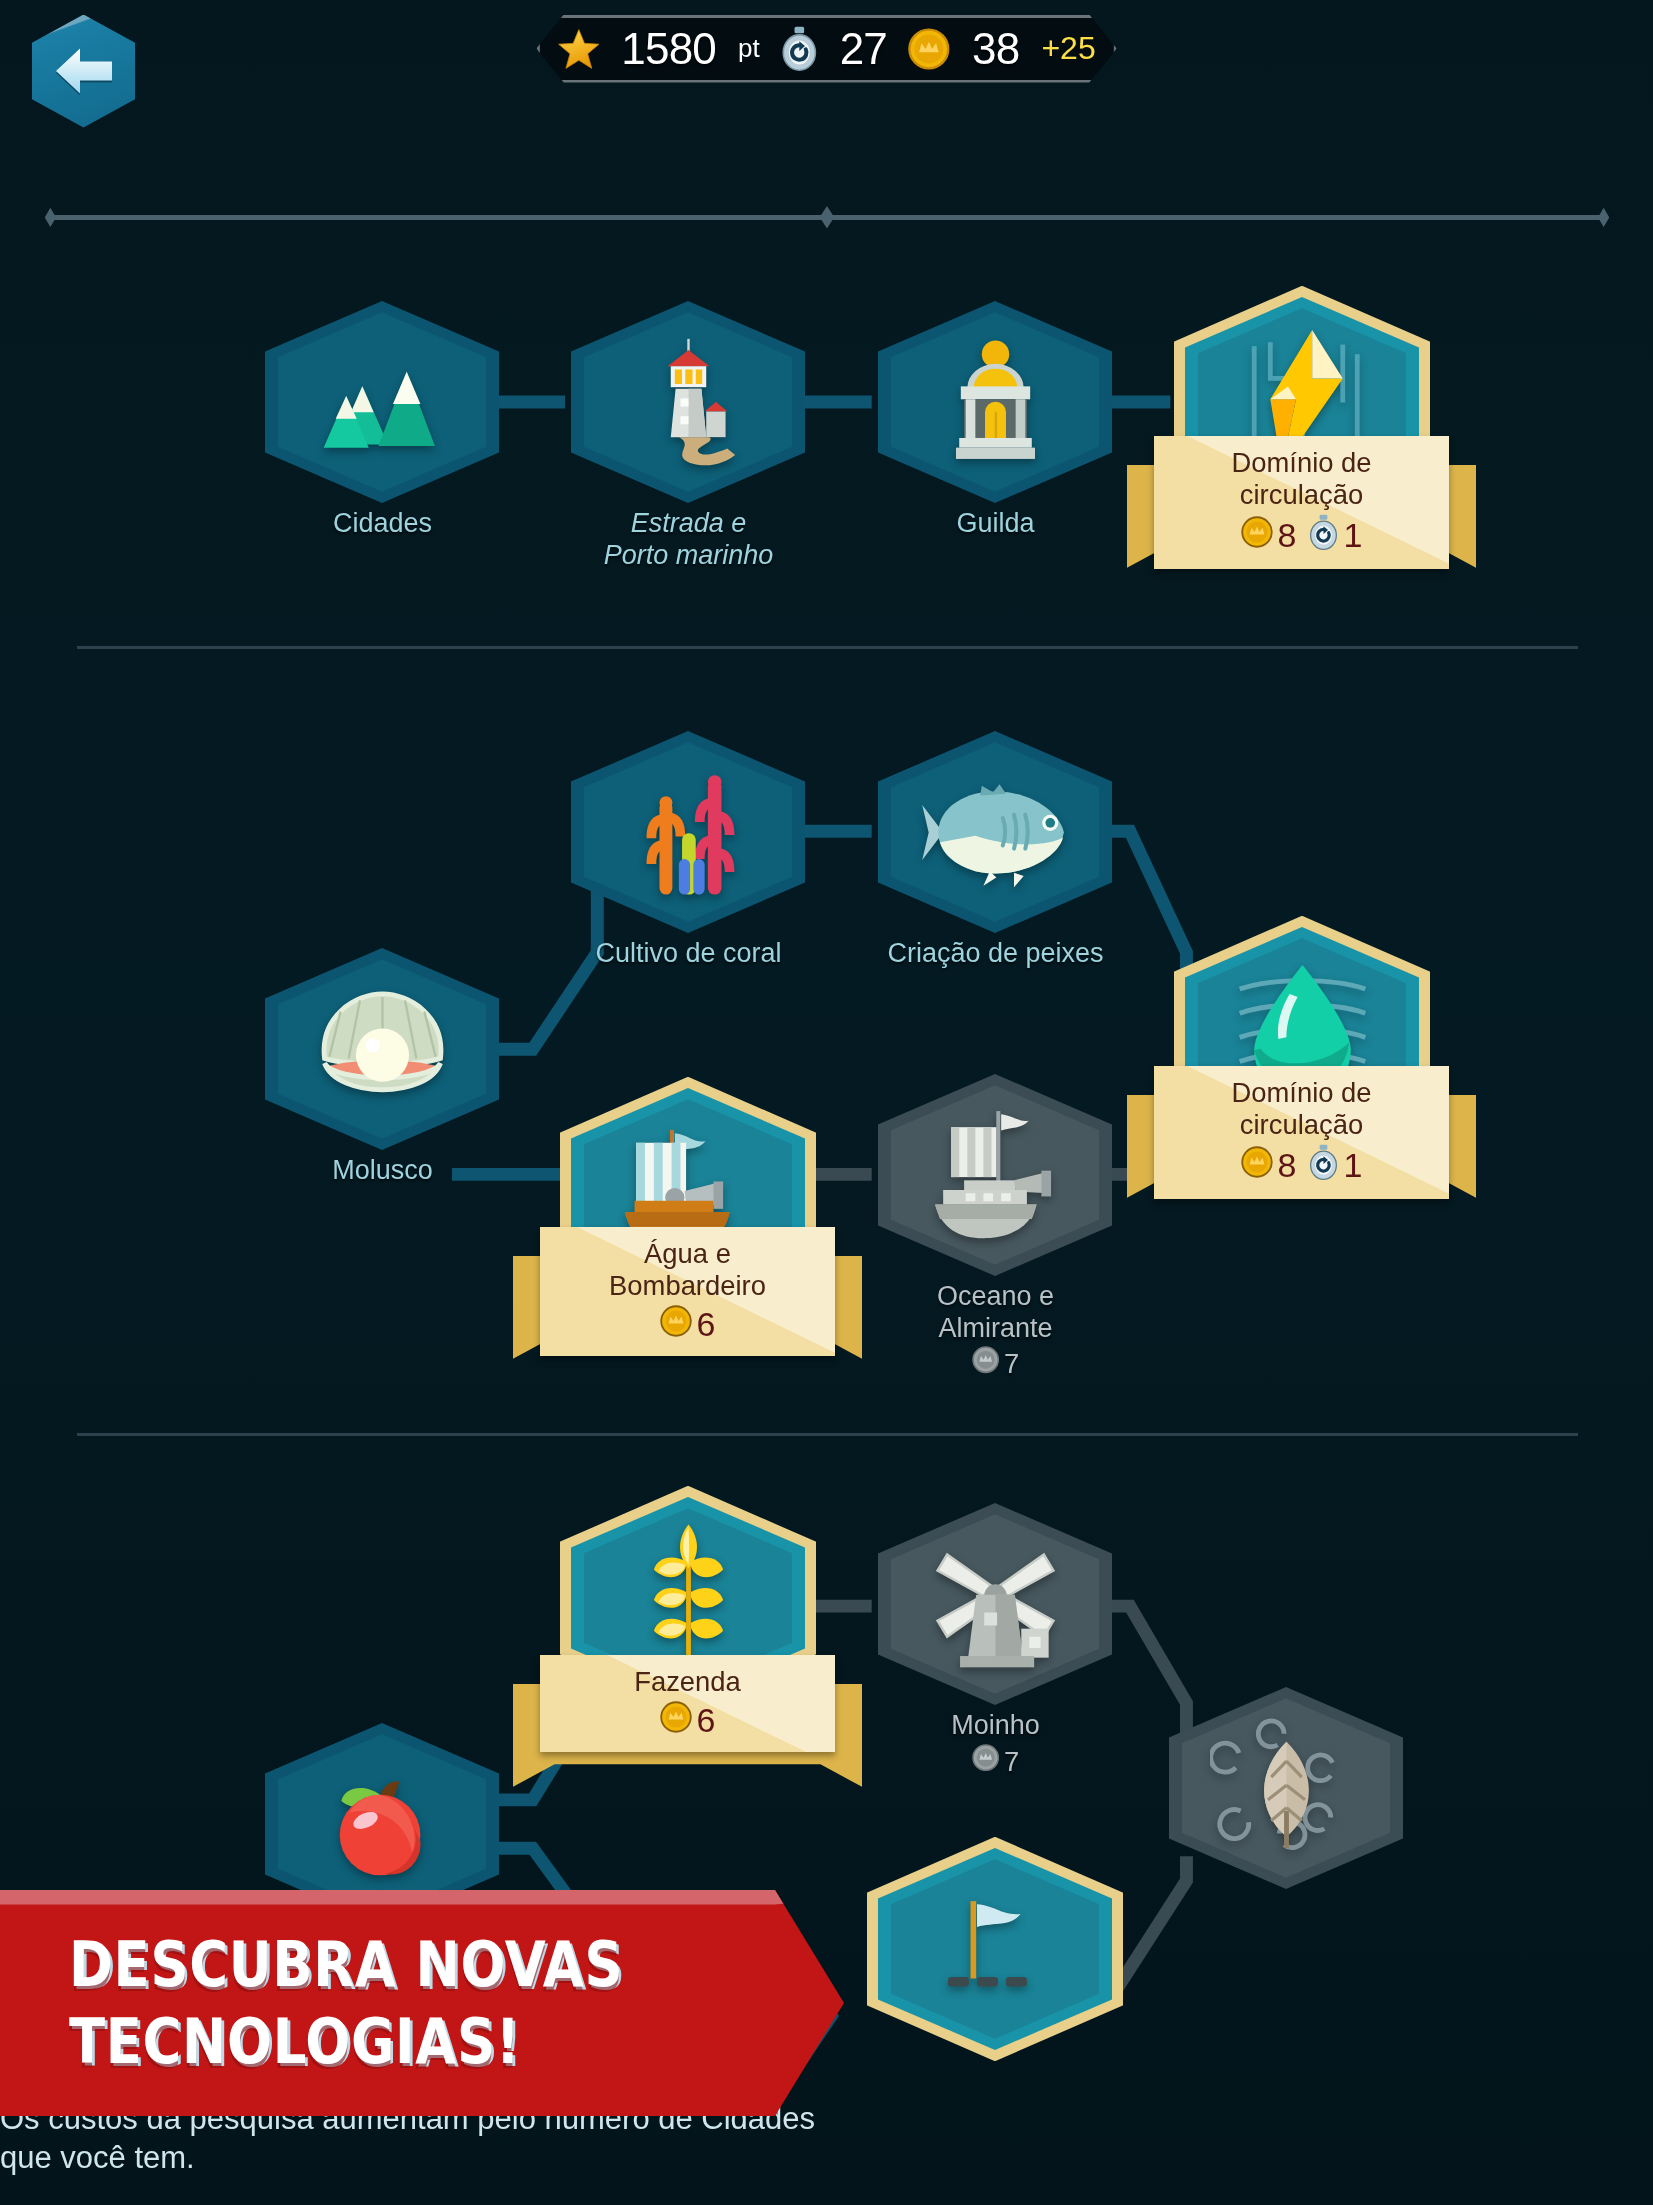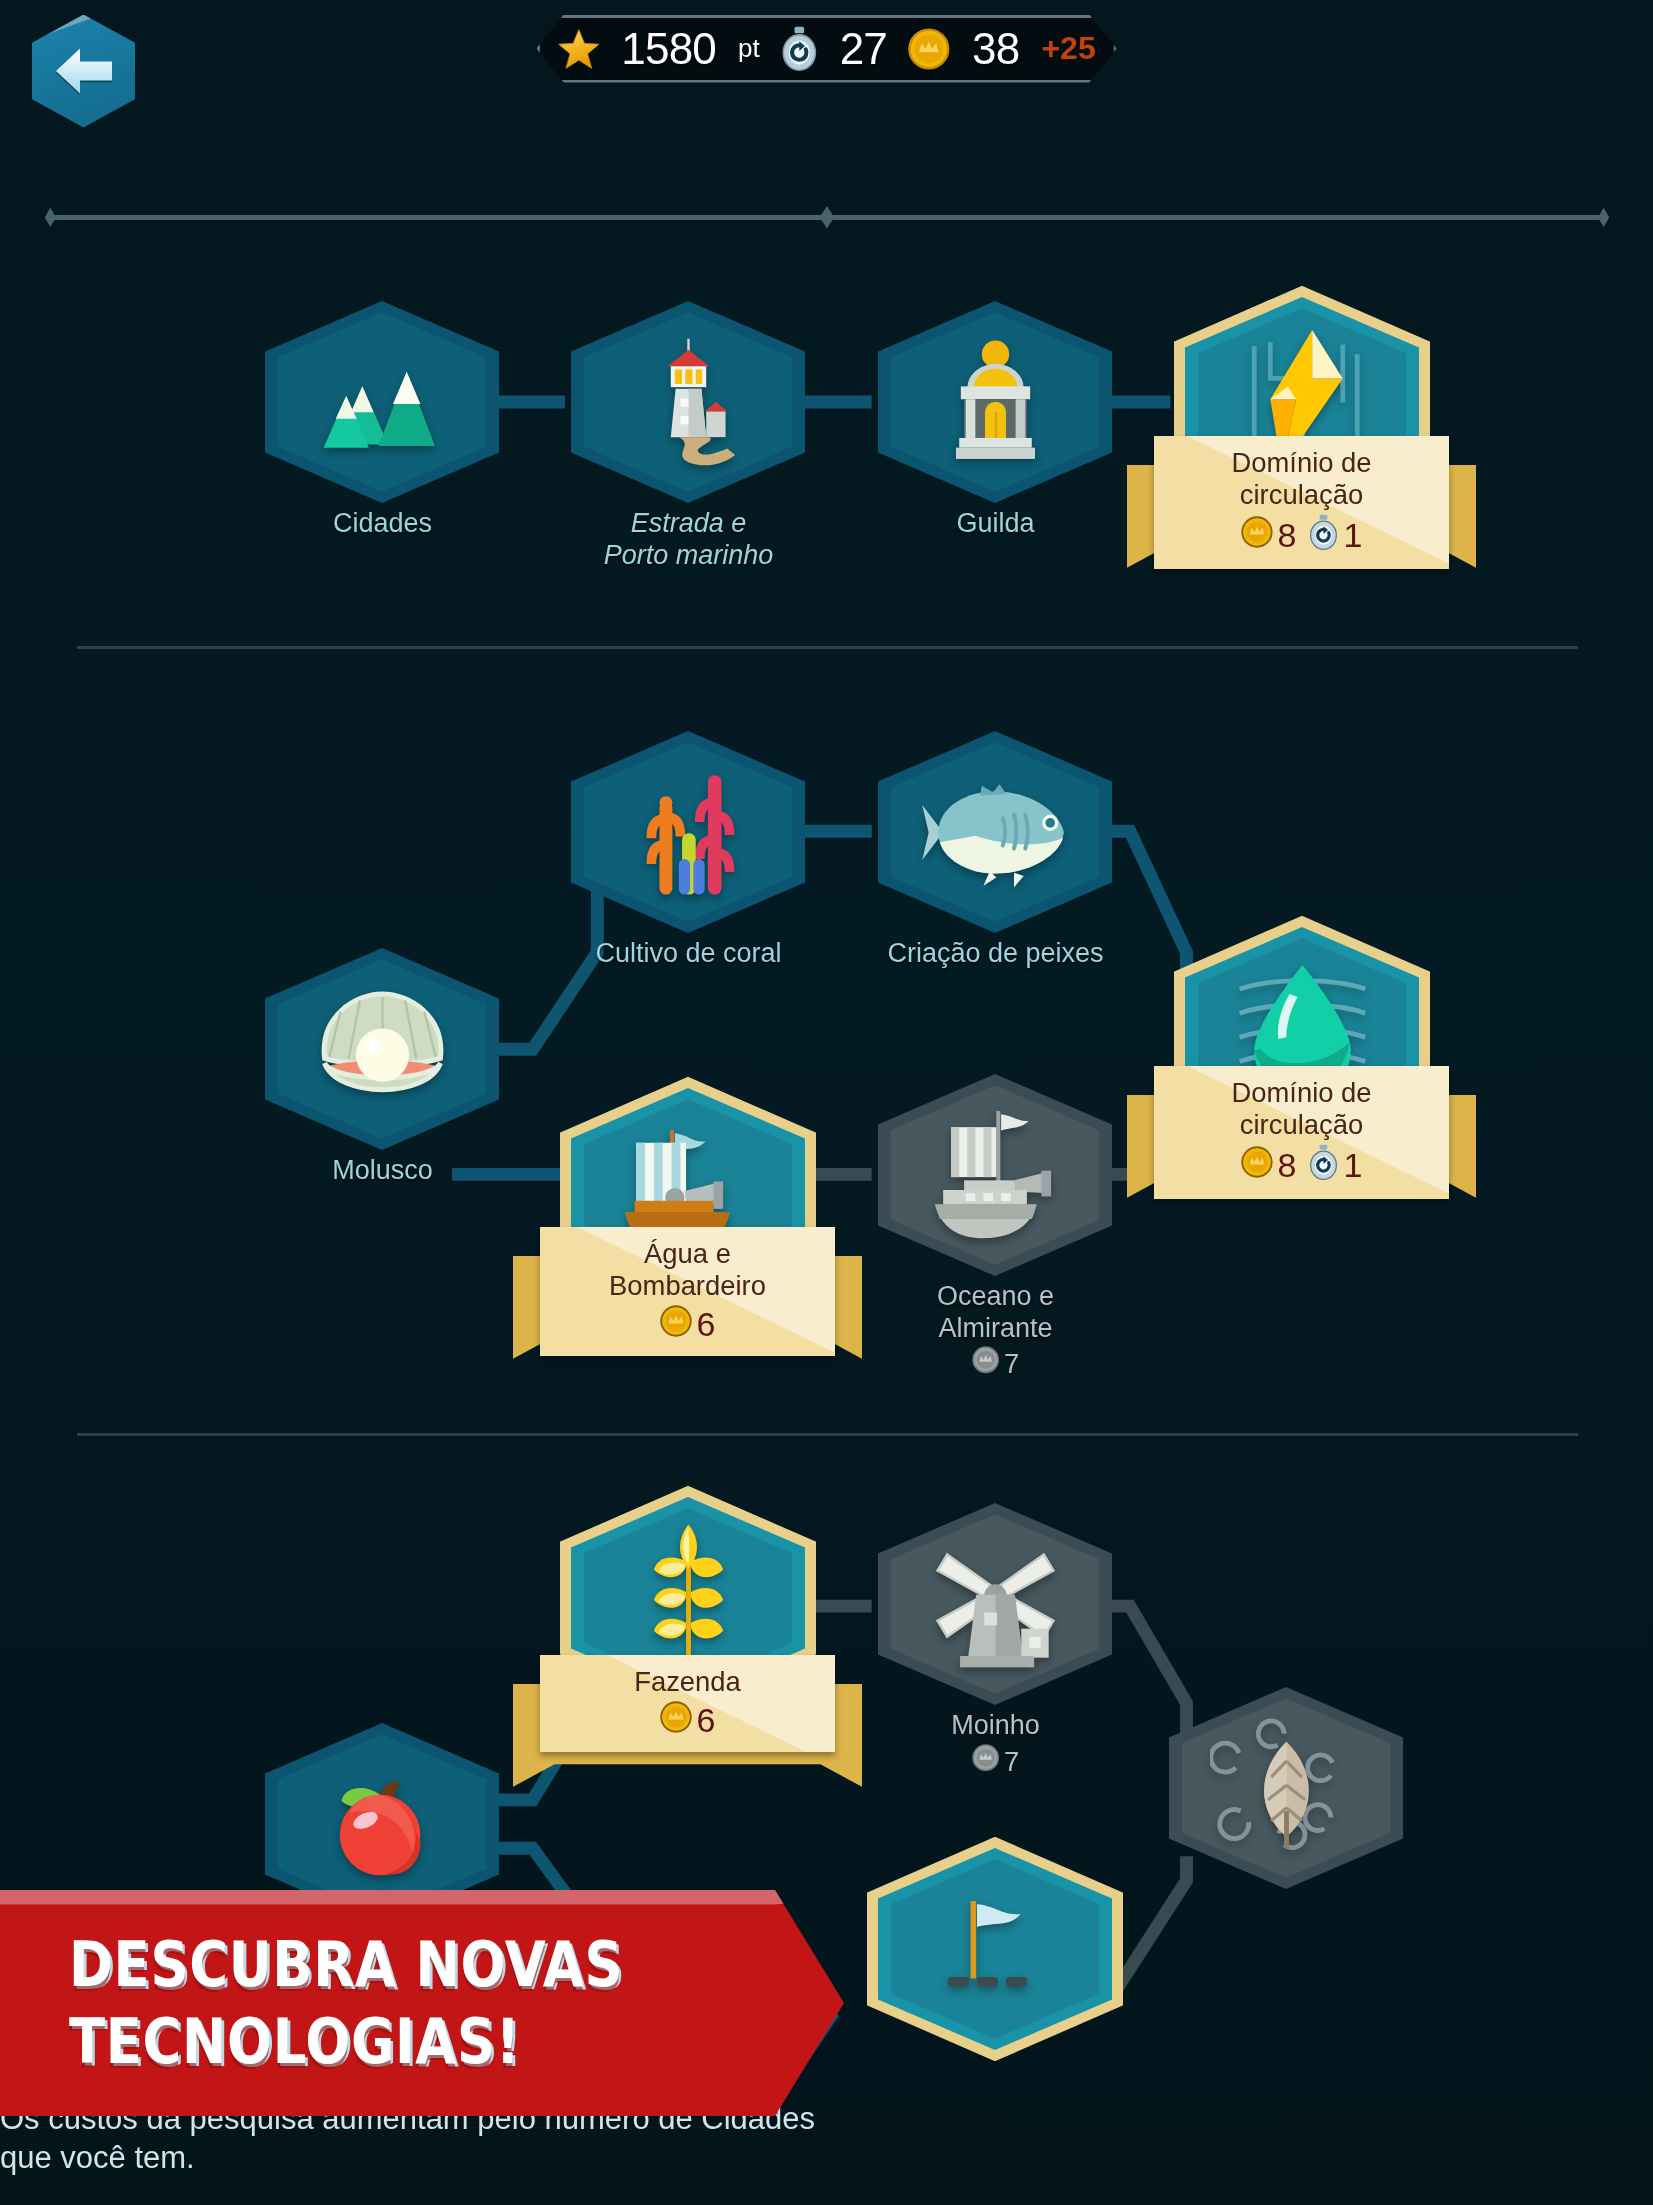--- a/index.html
+++ b/index.html
@@ -35,21 +35,21 @@
     background:#020c11;
     border:3.2px solid #69737a;
     clip-path:polygon(27.4px 0, calc(100% - 27.4px) 0, 100% 50%, calc(100% - 27.4px) 100%, 27.4px 100%, 0 50%);
     display:flex;align-items:center;gap:21px;
     color:#fff;
   }
   .stat{display:flex;align-items:center;gap:22px;}
   .stat .val{font-size:44px;font-weight:400;letter-spacing:-0.8px;
              text-shadow:0 1.6px 2.4px rgba(0,0,0,.8);}
   .stat .unit{font-size:26px;}
-  .stat .bonus{font-size:32px;color:#c2410c;font-weight:700;}
+  .stat .bonus{font-size:32px;color:#fde047;font-weight:400;}
 
   .ic{display:inline-block;position:relative;}
   .ic-star{width:42px;height:42px;}
   .ic-timer{width:37px;height:45px;}
   .ic-coin{width:42px;height:42px;}
 
   .pagetitle{
     position:absolute;top:129px;left:0;width:100%;text-align:center;
     color:#f2f7f9;font-size:47px;font-weight:400;letter-spacing:0.4px;
     text-shadow:0 2.4px 3.2px rgba(0,0,0,.7);

